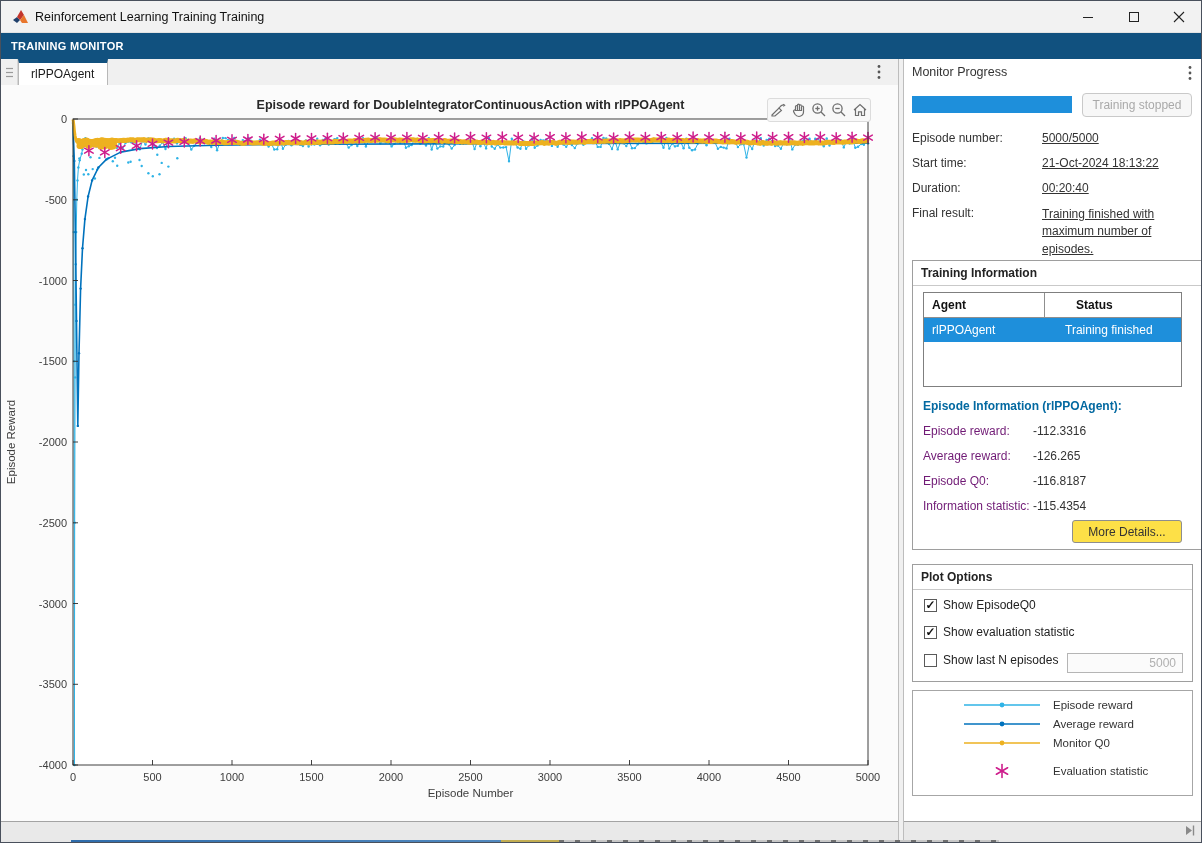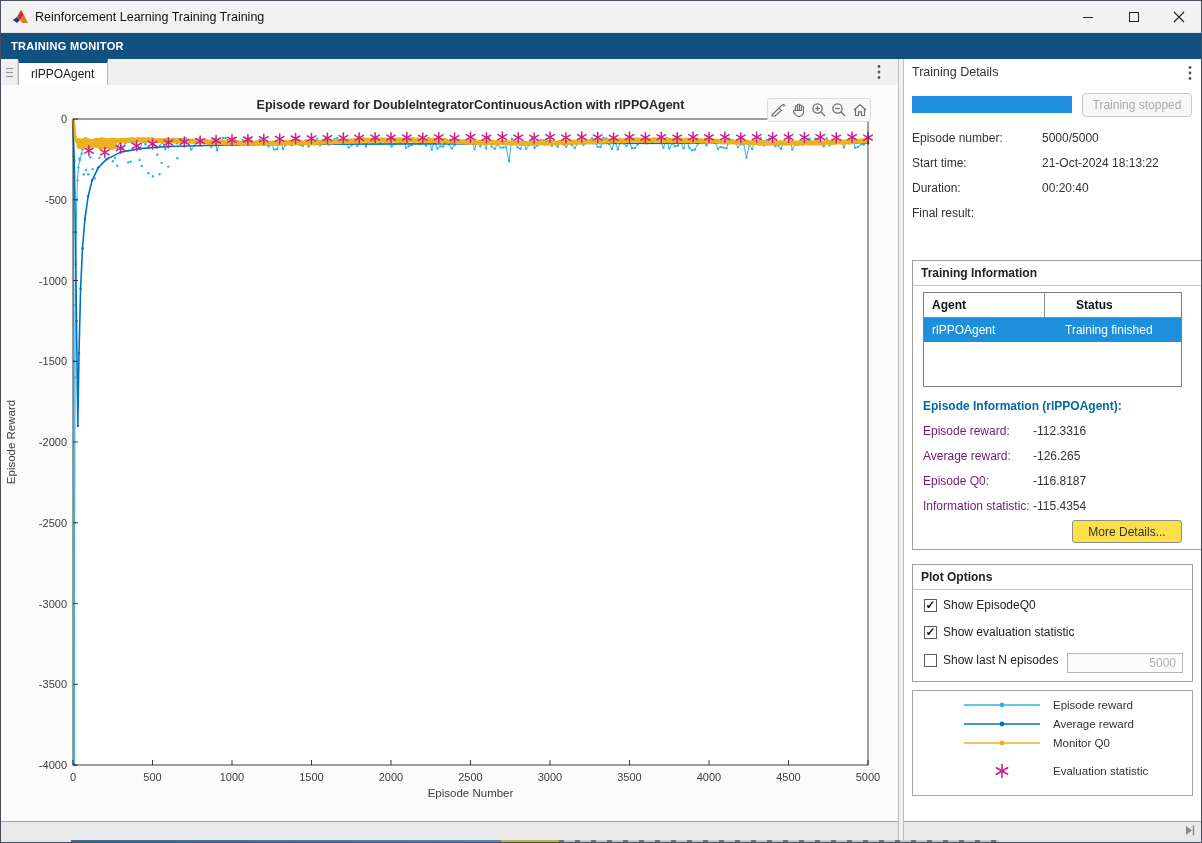--- a/index.html
+++ b/index.html
@@ -37,21 +37,21 @@
   #vsplit { left:897px; top:58px; width:6px; height:781px; background:#f0f0f0; border-left:1px solid #bdbdbd; border-right:1px solid #bdbdbd; cursor:col-resize; }
 
   
   #rightpanel { left:903px; top:58px; width:299px; height:762px; background:#fff; }
   #rp-header { left:8px; top:6px; font-size:12.5px; color:#333; }
   #rp-kebab { left:275px; top:3px; width:22px; height:22px; display:flex; align-items:center; justify-content:center; background:transparent; border:none; cursor:pointer; }
   #progress-track { left:8px; top:37px; width:160px; height:17px; background:#e9e9e9; }
   #progress-fill { height:100%; background:var(--accent,#1E8FDB); }
   #stop-btn { left:178px; top:34px; width:110px; height:24px; background:#f7f7f7; border:1px solid #c9c9c9; border-radius:4px; color:#a9a9a9; font-size:12px; font-family:"Liberation Sans",sans-serif; }
   .kvlabel { left:8px; font-size:12px; color:#333; }
-  .kvvalue { left:138px; font-size:12px; color:#333; }
+  .kvvalue { left:138px; font-size:12px; color:#333;text-decoration:underline; }
   #final-value { width:152px; line-height:1.45; }
 
   .groupbox { background:#fff; border:1px solid #9e9e9e; }
   .grouptitle { display:block; font-size:12px; font-weight:bold; color:#222; padding:5px 8px 5px 8px; border-bottom:1px solid #c9c9c9; }
 
   #ti-box { left:8px; top:201px; width:325px; height:290px; }
   #agent-table { left:10px; top:31px; width:259px; height:95px; border:1px solid #7f7f7f; background:#fff; }
   .trow { display:flex; width:100%; }
   .tcell { font-size:12px; padding:5px 8px; }
   #t-head { border-bottom:1px solid #8f8f8f;gap:23px; }
@@ -1103,21 +1103,21 @@
         <svg width="16" height="16" viewBox="0 0 16 16" fill="none" stroke="#6e6e6e" stroke-width="1.2">
             <path d="M2 8 L8 2.5 L14 8 M3.5 7 V13.5 H6.5 V9.8 H9.5 V13.5 H12.5 V7"></path>
           </svg>
       </button>
     </div>
   </div>
 
   <div id="vsplit" class="abs"></div>
 
   <div id="rightpanel" class="abs">
-    <span id="rp-header" class="abs">Training Details</span>
+    <span id="rp-header" class="abs">Monitor Progress</span>
     <button id="rp-kebab" class="abs">
       <svg width="4" height="16" viewBox="0 0 4 16">
           <g fill="#555">
             <circle cx="2" cy="2.5" r="1.4"></circle>
             <circle cx="2" cy="8" r="1.4"></circle>
             <circle cx="2" cy="13.5" r="1.4"></circle>
           </g>
         </svg>
     </button>
 
@@ -1126,20 +1126,21 @@
     </div>
     <button id="stop-btn" class="abs" disabled="">Training stopped</button>
 
     <span class="kvlabel abs" style="top:72px">Episode number:</span>
     <span class="kvvalue abs" style="top:72px">5000/5000</span>
     <span class="kvlabel abs" style="top:97px">Start time:</span>
     <span class="kvvalue abs" style="top:97px">21-Oct-2024 18:13:22</span>
     <span class="kvlabel abs" style="top:122px">Duration:</span>
     <span class="kvvalue abs" style="top:122px">00:20:40</span>
     <span class="kvlabel abs" style="top:147px">Final result:</span>
+    <span id="final-value" class="kvvalue abs" style="top:147px">Training finished with maximum number of episodes.</span>
 
     <div id="ti-box" class="groupbox abs">
       <span class="grouptitle">Training Information</span>
       <div id="agent-table" class="abs">
         <div id="t-head" class="trow">
           <span class="tcell c1">Agent</span>
           <span class="tcell c2">Status</span>
         </div>
         <div id="t-row0" class="trow">
           <span class="tcell c1">rlPPOAgent</span>

